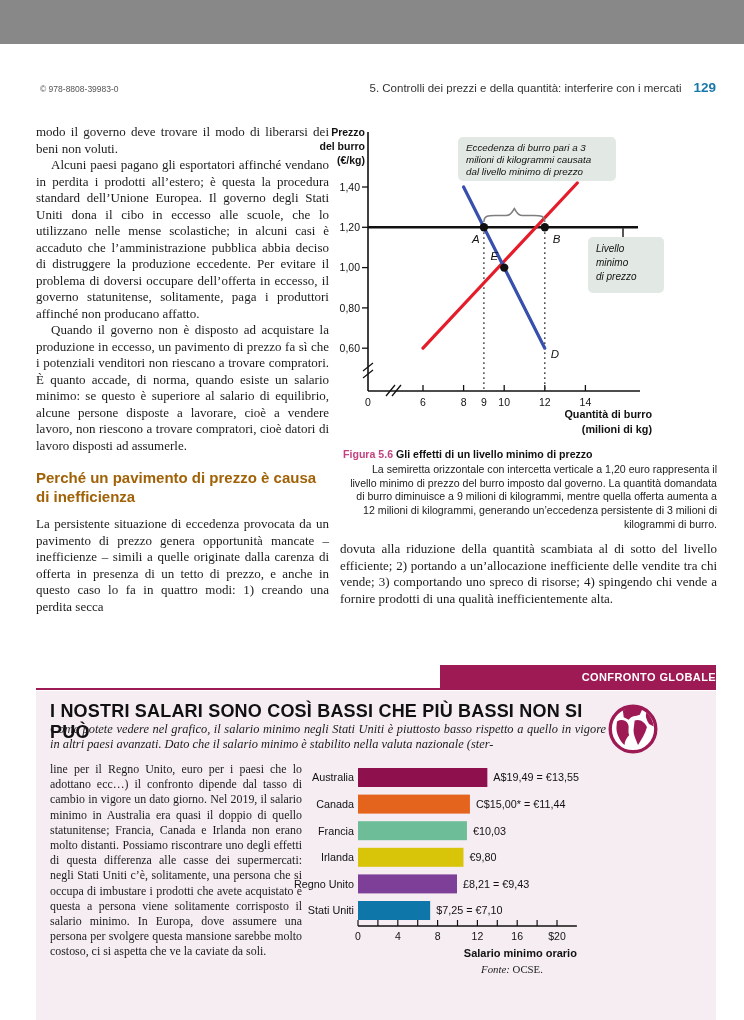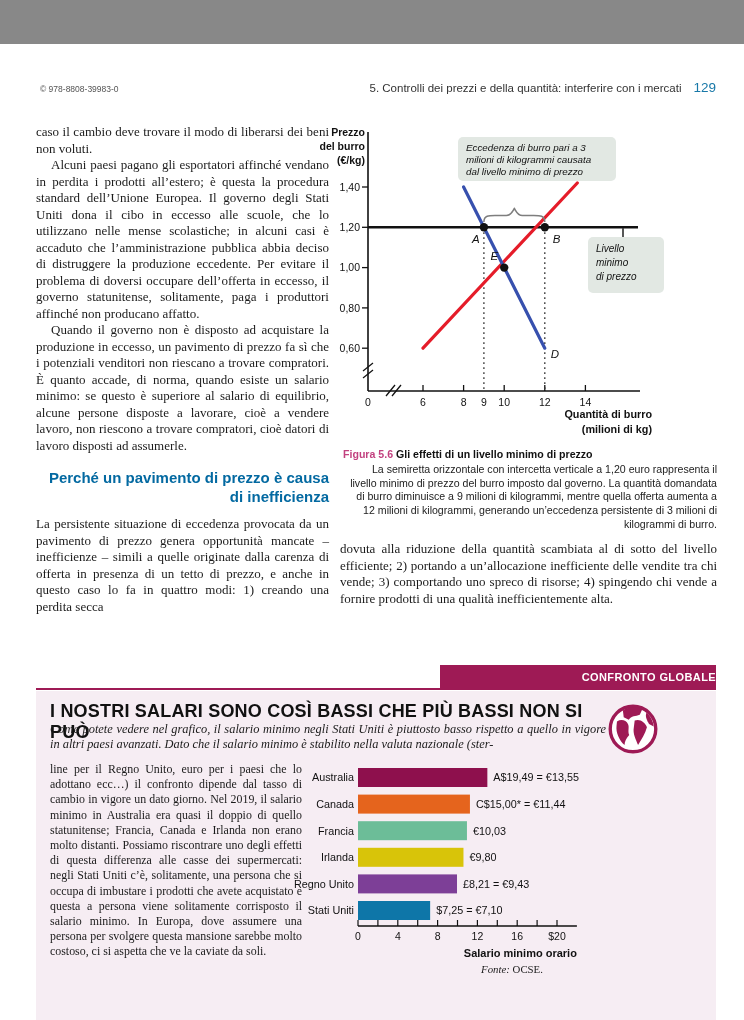--- a/index.html
+++ b/index.html
@@ -3,24 +3,24 @@
 <meta charset="utf-8">
 <style>
   html,body{margin:0;padding:0;background:#888;}
   .page{position:relative;width:744px;height:1020px;background:#ffffff;overflow:hidden;
         font-family:"Liberation Sans",sans-serif;color:#1b1b1b;margin-top:44px;}
   .serif{font-family:"Liberation Serif",serif;font-size:13px;line-height:16.5px;text-align:justify;}
   .serif p{margin:0;}
   .serif p.ind{text-indent:15px;}
   .hdr-left{position:absolute;left:40px;top:40px;font-size:8.5px;color:#555;}
   .hdr-right{position:absolute;right:28px;top:36px;font-size:11.5px;color:#333;}
-  .hdr-right .pgnum{color:#1878a8;font-weight:normal;font-size:13.5px;margin-left:12px;}
+  .hdr-right .pgnum{color:#1878a8;font-weight:bold;font-size:13.5px;margin-left:12px;}
   .col-left{position:absolute;left:36px;top:80px;width:293px;}
   .subhead{font-family:"Liberation Sans",sans-serif;font-size:15px;line-height:19px;font-weight:bold;
-           color:#0369a1;margin:14px 0 10px 0;text-align:right;}
+           color:#a16207;margin:14px 0 10px 0;text-align:left;}
   #fig-svg{position:absolute;left:320px;top:78px;}
   svg text{font-family:"Liberation Sans",sans-serif;fill:#111;}
   .caption{position:absolute;left:343px;top:404px;width:374px;font-size:10.6px;line-height:13.8px;}
   .figlabel{color:#c2417f;font-weight:bold;}
   .captitle{font-weight:bold;color:#111;}
   .capbody{margin-top:1px;text-align:right;color:#222;}
   .col-right-para{position:absolute;left:340px;top:497px;width:377px;}
   .gc-band{position:absolute;left:36px;top:621px;width:680px;height:23px;border-bottom:2.5px solid #9e1a55;}
   .gc-tab{margin-left:auto;width:276px;height:23px;background:#9e1a55;color:#fff;font-size:11px;
           font-weight:bold;letter-spacing:.4px;line-height:24px;text-align:right;
@@ -41,21 +41,21 @@
 <body>
 
 <div class="page">
 
   <div class="hdr-left">© 978-8808-39983-0</div>
   <div class="hdr-right">
     <span>5. Controlli dei prezzi e della quantità: interferire con i mercati</span><span class="pgnum">129</span>
   </div>
 
   <div class="col-left serif">
-    <p>caso il cambio deve trovare il modo di liberarsi dei beni non voluti.</p>
+    <p>modo il governo deve trovare il modo di liberarsi dei beni non voluti.</p>
     <p class="ind">Alcuni paesi pagano gli esportatori affinché vendano in perdita i prodotti all’estero; è questa la procedura standard dell’Unione Europea. Il governo degli Stati Uniti dona il cibo in eccesso alle scuole, che lo utilizzano nelle mense scolastiche; in alcuni casi è accaduto che l’amministrazione pubblica abbia deciso di distruggere la produzione eccedente. Per evitare il problema di doversi occupare dell’offerta in eccesso, il governo statunitense, solitamente, paga i produttori affinché non producano affatto.</p>
     <p class="ind">Quando il governo non è disposto ad acquistare la produzione in eccesso, un pavimento di prezzo fa sì che i potenziali venditori non riescano a trovare compratori. È quanto accade, di norma, quando esiste un salario minimo: se questo è superiore al salario di equilibrio, alcune persone disposte a lavorare, cioè a vendere lavoro, non riescono a trovare compratori, cioè datori di lavoro disposti ad assumerle.</p>
     <h2 class="subhead">Perché un pavimento di prezzo è causa di inefficienza</h2>
     <p>La persistente situazione di eccedenza provocata da un pavimento di prezzo genera opportunità mancate – inefficienze – simili a quelle originate dalla carenza di offerta in presenza di un tetto di prezzo, e anche in questo caso lo fa in quattro modi: 1) creando una perdita secca</p>
   </div>
 
   <svg id="fig-svg" width="398" height="332" viewBox="0 0 398 332">
       <line x1="48" y1="10" x2="48" y2="269" stroke="#111" stroke-width="1.6"></line>
       <line x1="48" y1="269" x2="320" y2="269" stroke="#111" stroke-width="1.6"></line>
       <line x1="66" y1="274" x2="75" y2="263" stroke="#111" stroke-width="1.3"></line>

